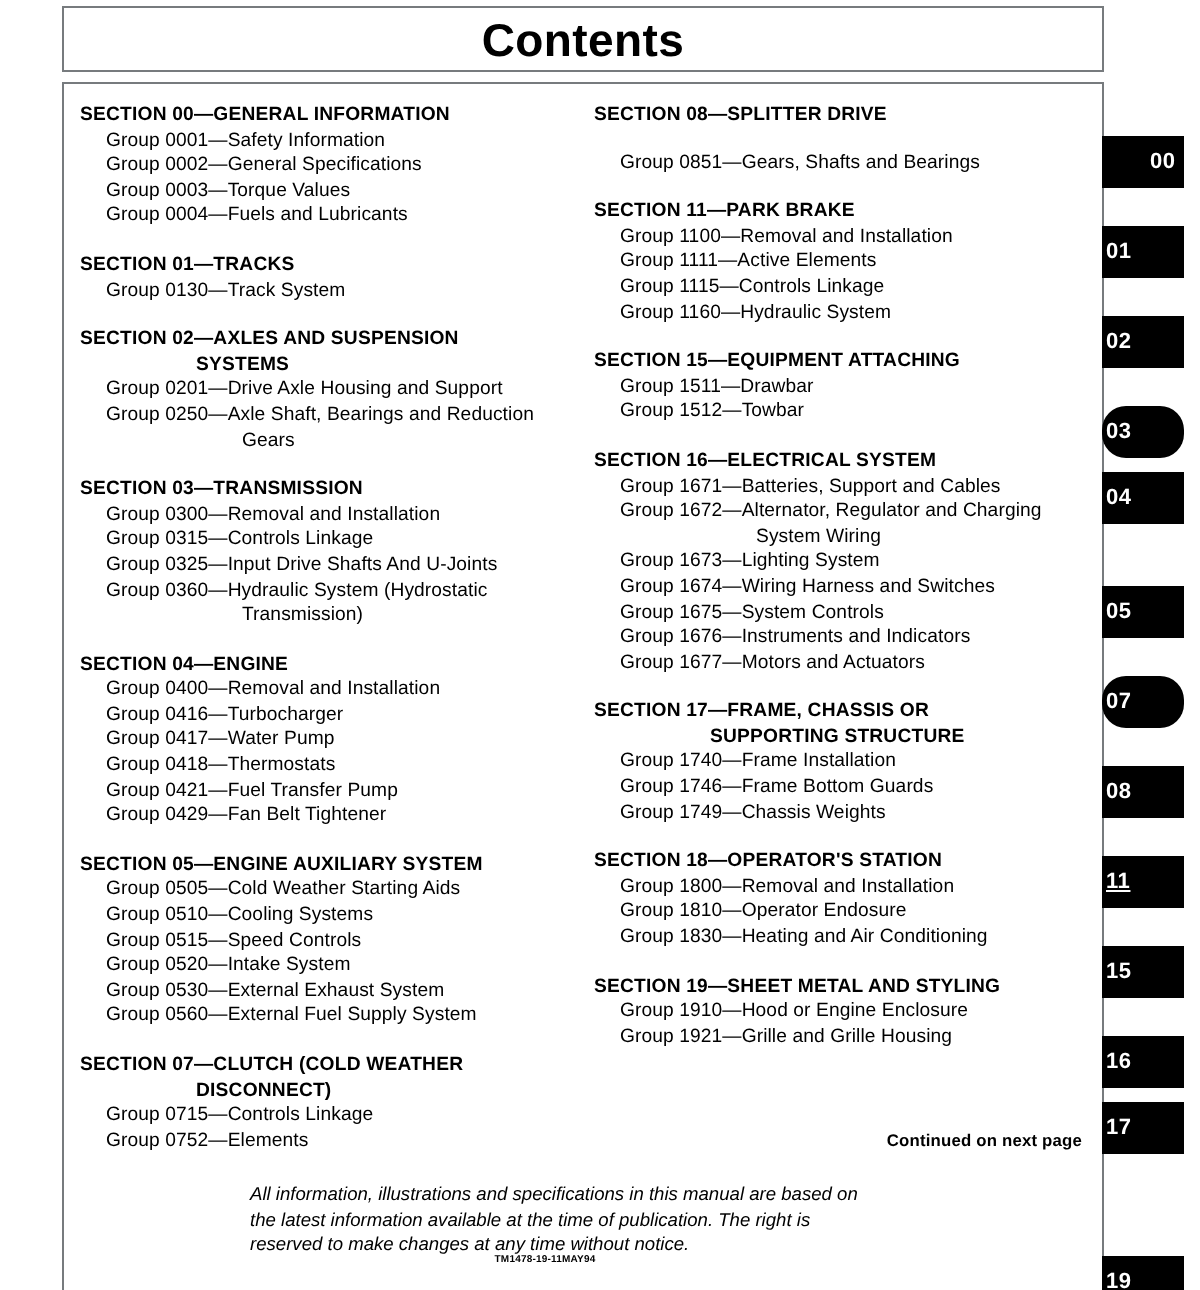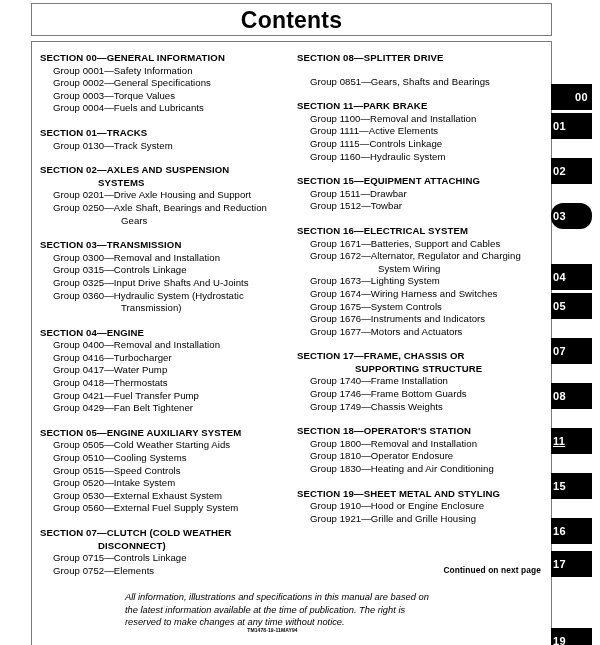--- a/index.html
+++ b/index.html
@@ -275,27 +275,27 @@
     <div class="disclaimer" id="disclaimer">
         <div>All information, illustrations and specifications in this manual are based on</div>
         <div>the latest information available at the time of publication. The right is</div>
         <div>reserved to make changes at any time without notice.</div>
       </div>
 
     <div class="doc-code">TM1478-19-11MAY94</div>
   </div>
 
   <div class="tabs" id="tabs">
-      <div class="tab" style="top: 84px; padding-left: 24px;">00</div>
+      <div class="tab" style="top: 68px; padding-left: 24px;">00</div>
       <div class="tab" style="top: 113px;">01</div>
       <div class="tab" style="top: 158px;">02</div>
       <div class="tab" style="top: 203px; border-radius: 12px;">03</div>
-      <div class="tab" style="top: 264px;">04</div>
+      <div class="tab" style="top: 236px;">04</div>
       <div class="tab" style="top: 293px;">05</div>
-      <div class="tab" style="top: 338px;">07</div>
+      <div class="tab" style="top: 338px; border-radius: 12px;">07</div>
       <div class="tab" style="top: 383px;">08</div>
       <div class="tab" style="top: 428px; text-decoration: underline;">11</div>
       <div class="tab" style="top: 473px;">15</div>
       <div class="tab" style="top: 518px;">16</div>
       <div class="tab" style="top: 551px;">17</div>
       <div class="tab" style="top: 590px; margin-top: 44px;">18</div>
       <div class="tab" style="top: 628px;">19</div>
     </div>
 
 </div>

